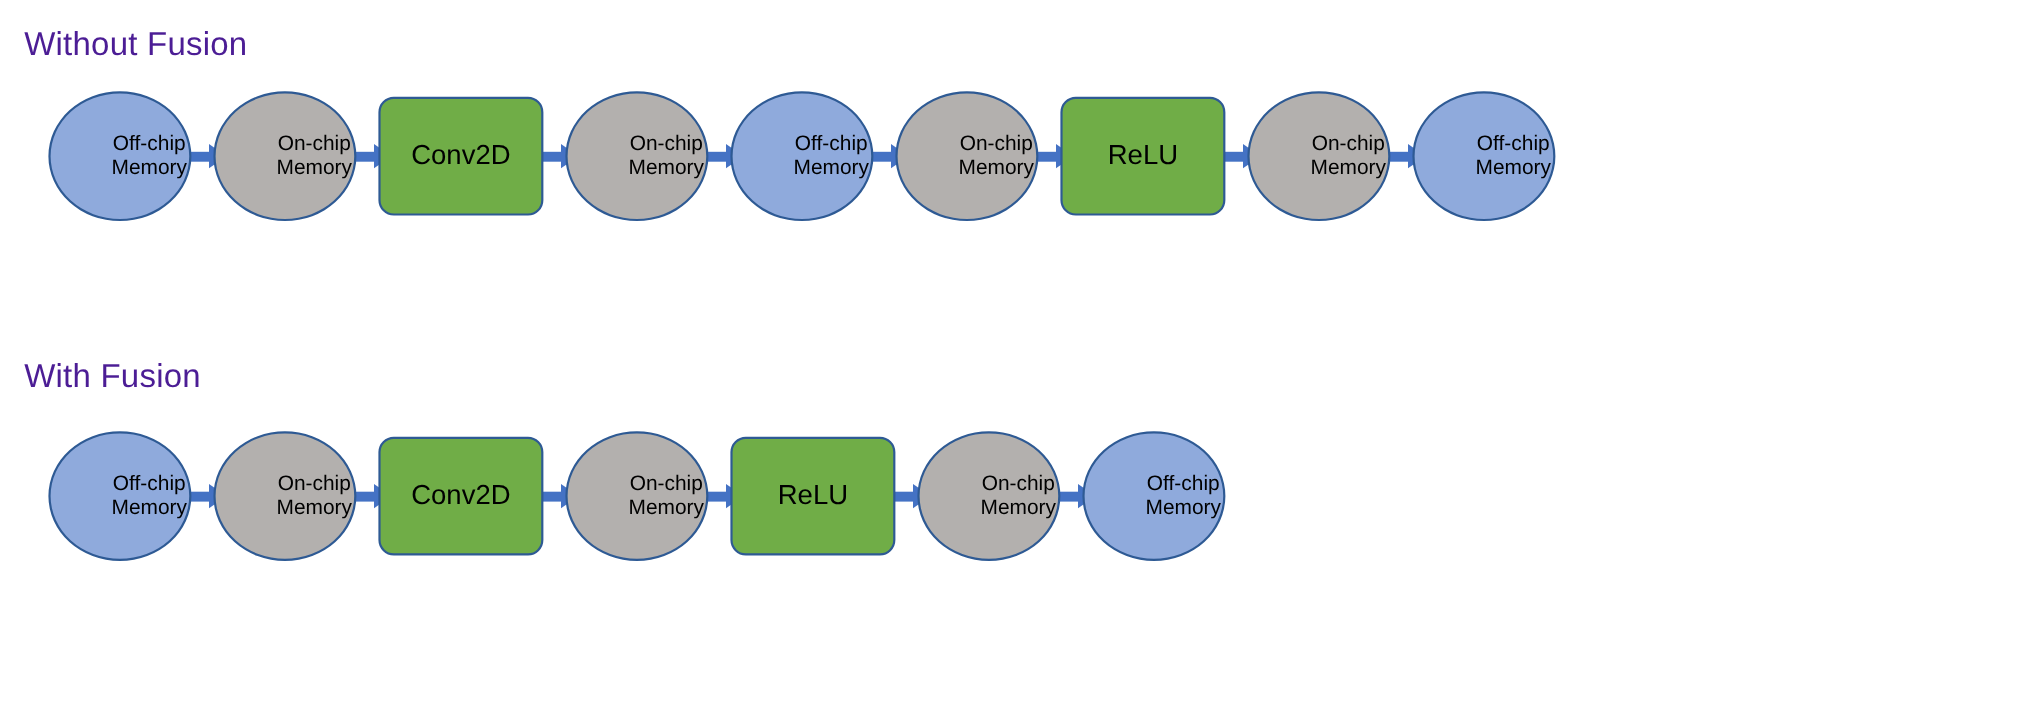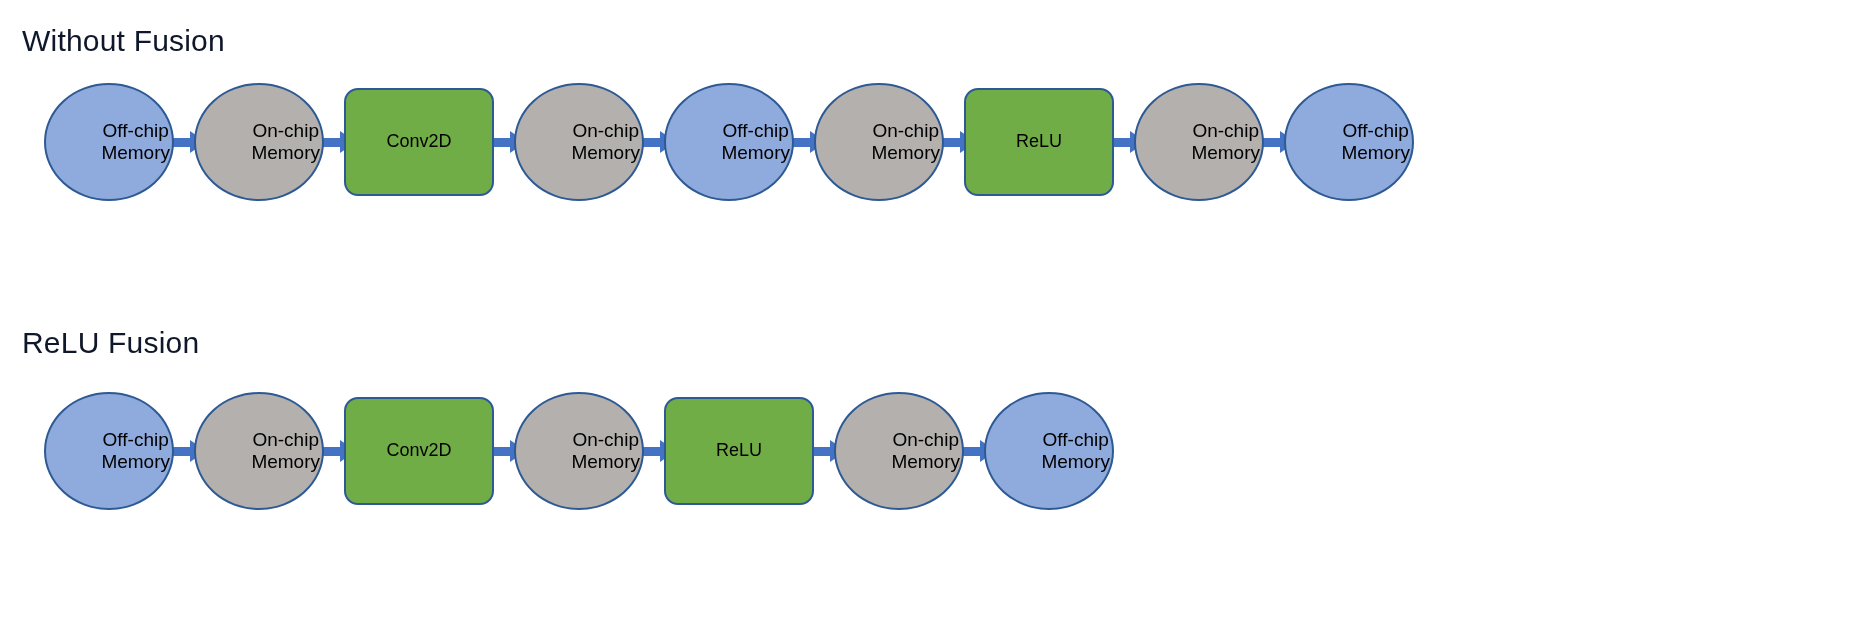--- a/index.html
+++ b/index.html
@@ -15,21 +15,21 @@
     overflow: hidden;
   }
   .canvas {
     position: relative;
     width: 1855px;
     height: 640px;
   }
   .section-title {
     position: absolute;
     font-size: 30px;
-    color: #0f172a;
+    color: #4c1d95;
     font-weight: 400;
     letter-spacing: 0.2px;
     white-space: nowrap;
   }
   #title-without { left: 22px; top: 24px; }
   #title-with    { left: 22px; top: 326px; }
 
   .row {
     position: absolute;
     left: 0;
@@ -65,21 +65,21 @@
   }
   .node.circle.offchip { background: #8FAADC; }
   .node.circle.onchip  { background: #B3B0AE; }
 
   
   .node.op {
     background: #70AD47;
     border: 2px solid #2E5A94;
     border-radius: 14px;
   }
-  .node.op .node-label { font-size: 18px; }
+  .node.op .node-label { font-size: 25px; }
 
   
   .arrow {
     position: relative;
     flex: none;
     height: 18px;
     display: flex;
     align-items: center;
   }
   .arrow .shaft {
@@ -165,21 +165,21 @@
       <div class="arrow" style="width: 44px;">
         <div class="shaft"></div>
         <div class="head"></div>
       </div>
       <div class="node circle offchip" style="width: 130px; height: 118px; margin-left: -12px; margin-right: -12px; z-index: 2;">
         <div class="node-label">Off-chip
 Memory</div>
       </div>
     </div>
 
-  <div class="section-title" id="title-with">ReLU Fusion</div>
+  <div class="section-title" id="title-with">With Fusion</div>
 
   <div class="row" id="row-with">
       <div class="node circle offchip" style="width: 130px; height: 118px; margin-left: 0px; margin-right: -12px; z-index: 2;">
         <div class="node-label">Off-chip
 Memory</div>
       </div>
       <div class="arrow" style="width: 44px;">
         <div class="shaft"></div>
         <div class="head"></div>
       </div>

